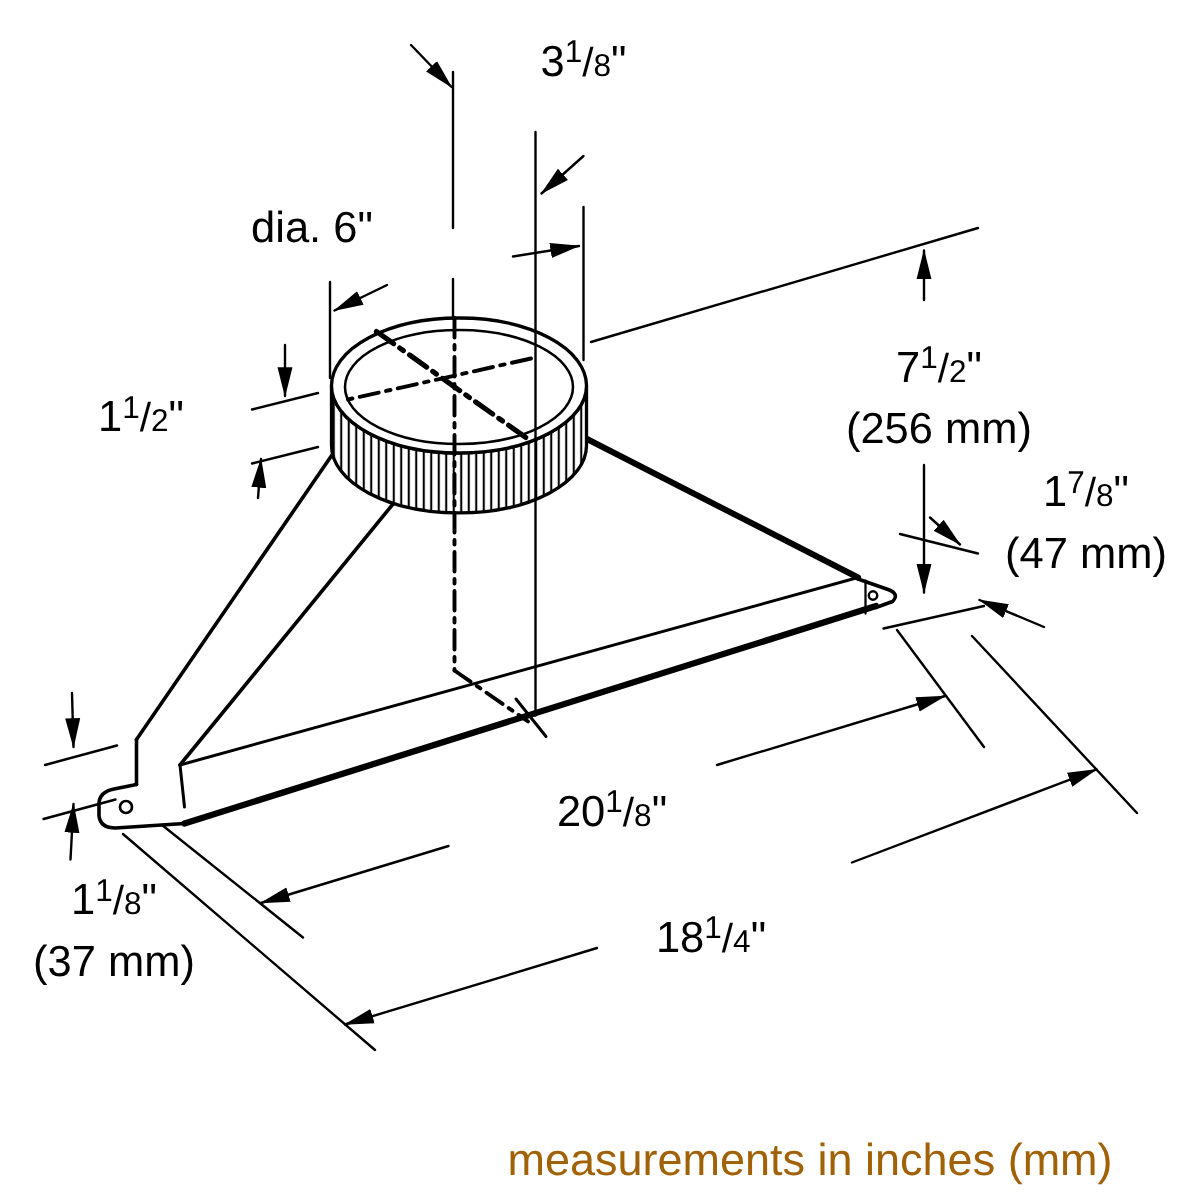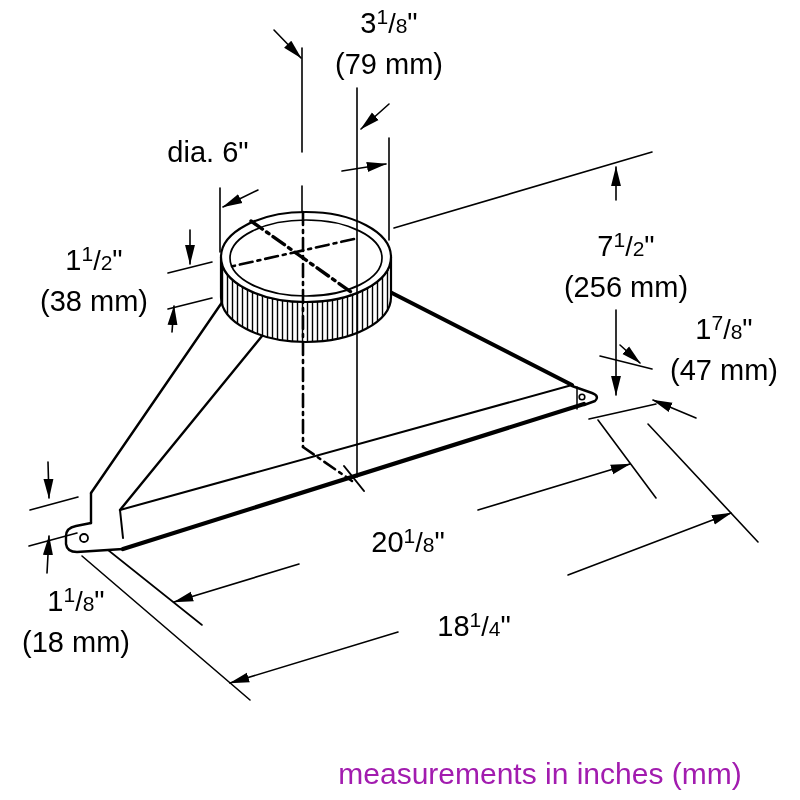--- a/index.html
+++ b/index.html
@@ -13,21 +13,21 @@
     position:absolute;transform:translate(-50%,-50%);
     text-align:center;white-space:nowrap;line-height:38px;color:#000;
   }
   .ln{font-size:29px;}
   .w{font-size:29px;}
   .fn{font-size:21px;vertical-align:9px;}
   .fs{font-size:27px;}
   .fd{font-size:21px;}
   .footer{
     position:absolute;transform:translate(-50%,-50%);
-    font-size:30px;white-space:nowrap;color:#a21caf;
+    font-size:30px;white-space:nowrap;color:#a16207;
   }
   svg line, svg path, svg ellipse, svg circle{stroke:#000;}
 </style>
 </head>
 <body>
 
 <div id="stage">
 
   <svg id="drawing" width="800" height="800" viewBox="0 0 800 800" fill="none">
     <defs>
@@ -115,30 +115,28 @@
       <path d="M 47 573 L 49 536" marker-end="url(#arr)"></path>
       <path d="M 299 564 L 174 602" marker-end="url(#arr)"></path>
       <path d="M 478 510 L 630 464" marker-end="url(#arr)"></path>
       <path d="M 398 632 L 230 683" marker-end="url(#arr)"></path>
       <path d="M 568 575 L 731 513" marker-end="url(#arr)"></path>
     </g>
   </svg>
 
   <div class="dim" style="left:389px;top:40px">
     <div class="ln"><span class="w">3</span><span class="fn">1</span><span class="fs">/</span><span class="fd">8</span><span class="w">"</span></div>
-    <div class="ln">(79 mm)</div>
   </div>
 
   <div class="dim" style="left:208px;top:152px">
     <div class="ln"><span class="w">dia. </span><span class="w">6</span><span class="w">"</span></div>
   </div>
 
   <div class="dim" style="left:94px;top:277px">
     <div class="ln"><span class="w">1</span><span class="fn">1</span><span class="fs">/</span><span class="fd">2</span><span class="w">"</span></div>
-    <div class="ln">(38 mm)</div>
   </div>
 
   <div class="dim" style="left:626px;top:263px">
     <div class="ln"><span class="w">7</span><span class="fn">1</span><span class="fs">/</span><span class="fd">2</span><span class="w">"</span></div>
     <div class="ln">(256 mm)</div>
   </div>
 
   <div class="dim" style="left:724px;top:346px">
     <div class="ln"><span class="w">1</span><span class="fn">7</span><span class="fs">/</span><span class="fd">8</span><span class="w">"</span></div>
     <div class="ln">(47 mm)</div>
@@ -147,18 +145,18 @@
   <div class="dim" style="left:408px;top:540px">
     <div class="ln"><span class="w">20</span><span class="fn">1</span><span class="fs">/</span><span class="fd">8</span><span class="w">"</span></div>
   </div>
 
   <div class="dim" style="left:474px;top:624px">
     <div class="ln"><span class="w">18</span><span class="fn">1</span><span class="fs">/</span><span class="fd">4</span><span class="w">"</span></div>
   </div>
 
   <div class="dim" style="left:76px;top:618px">
     <div class="ln"><span class="w">1</span><span class="fn">1</span><span class="fs">/</span><span class="fd">8</span><span class="w">"</span></div>
-    <div class="ln">(18 mm)</div>
+    <div class="ln">(37 mm)</div>
   </div>
 
   <div class="footer" style="left:540px;top:774px">measurements in inches (mm)</div>
 
 </div>
 
 </body></html>

